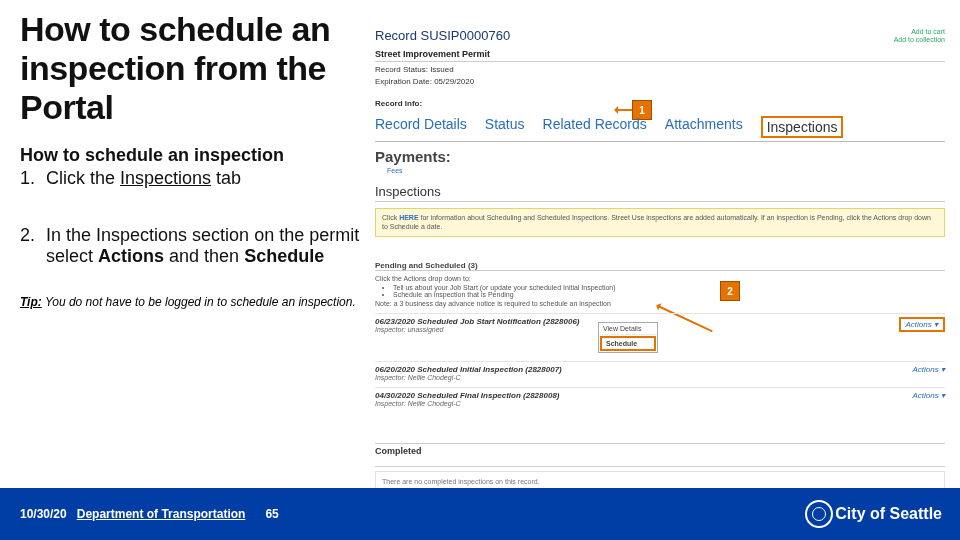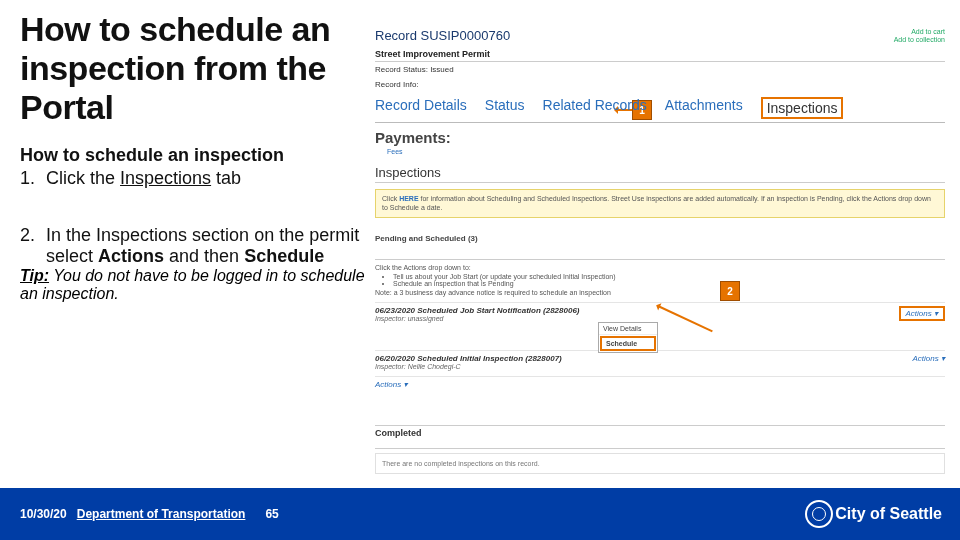--- a/index.html
+++ b/index.html
@@ -7,21 +7,21 @@
   .slide { position: relative; width: 960px; height: 540px; }
   .left-col { position: absolute; left: 20px; top: 10px; width: 350px; }
   .title { font-size: 34px; font-weight: 700; line-height: 1.15; color: #111; letter-spacing: -0.5px; }
   .subhead { margin-top: 18px; font-size: 18px; font-weight: 600; color: #111; }
   .step { margin-top: 2px; font-size: 18px; color: #111; display: flex; }
   .step .num { width: 26px; flex-shrink: 0; }
   .step .body { flex: 1; }
   .u { text-decoration: underline; }
   .b { font-weight: 700; }
   .gap { height: 34px; }
-  .tip { font-size: 16px; font-style: italic; }
+  .tip { margin-top: 28px; font-size: 12px; font-style: italic; }
   .tip .lead { font-weight: 700; text-decoration: underline; }
 
   .footer { position: absolute; left: 0; bottom: 0; width: 960px; height: 52px; background: #003da5; color: #fff; display: flex; align-items: center; }
   .footer .date { margin-left: 20px; font-size: 12px; font-weight: 600; }
   .footer .dept { margin-left: 10px; font-size: 12px; font-weight: 600; text-decoration: underline; }
   .footer .page { margin-left: 20px; font-size: 12px; font-weight: 600; }
   .footer .logo { margin-left: auto; margin-right: 18px; display: flex; align-items: center; gap: 2px; font-weight: 700; font-size: 16px; }
   .footer .seal { width: 28px; height: 28px; border: 2px solid #fff; border-radius: 50%; display:flex; align-items:center; justify-content:center; }
   .footer .seal-inner { width: 14px; height: 14px; border: 1.5px solid #fff; border-radius: 50%; }
 
@@ -39,21 +39,21 @@
   .callout.c1 { left: 632px; top: 100px; }
   .callout.c2 { left: 720px; top: 281px; }
   .arrow1 { position: absolute; left: 616px; top: 109px; width: 16px; height: 2px; background: #e67300; }
   .arrow1::before { content:""; position:absolute; left:-6px; top:-3px; border:4px solid transparent; border-right-color:#e67300; }
 
   .pay { font-size: 15px; margin-top: 6px; font-weight: 700; }
   .fees { font-size: 7px; color: #2a6ebb; margin: 2px 0 0 12px; }
   .insp-hdr { margin-top: 10px; font-size: 13px; color: #333; font-weight: 400; border-bottom: 1px solid #ccc; padding-bottom: 2px; }
   .yellow { margin-top: 6px; background: #fff8d6; border: 1px solid #e6d36b; padding: 4px 6px; font-size: 7px; color: #555; line-height: 1.3; }
   .here { color: #2a6ebb; font-weight: 700; }
-  .pend-hdr { margin-top: 16px; font-size: 8px; color: #444; font-weight: 700; border-bottom: 1px solid #ccc; padding-bottom: 16px; }
+  .pend-hdr { margin-top: 24px; font-size: 8px; color: #444; font-weight: 700; border-bottom: 1px solid #ccc; padding-bottom: 0; }
   .inst { margin-top: 4px; font-size: 7px; color: #555; }
   .inst ul { margin: 2px 0 2px 18px; }
   .insp-item { margin-top: 6px; border-top: 1px solid #e5e5e5; padding-top: 3px; display:flex;font-style:italic; }
   .insp-item .meta { flex: 1; }
   .insp-item .t { font-size: 8px; color: #333; font-weight: 700; }
   .insp-item .sub { font-size: 7px; color: #666; }
   .actions-link { color: #2a6ebb; font-size: 8px; align-self: flex-start; }
   .actions-box { border: 2px solid #e67300; padding: 1px 5px; }
   .dropdown { position: absolute; left: 598px; top: 322px; width: 60px; background: #fff; border: 1px solid #aaa; font-size: 7px; }
   .dropdown div { padding: 2px 4px; border-bottom: 1px solid #eee; color: #444; }
@@ -96,21 +96,22 @@
 <div class="shot">
   <div class="row">
     <span class="rec-title">Record SUSIP0000760</span>
     <span class="add-cart">
       <span>Add to cart</span><br>
       <span>Add to collection</span>
     </span>
   </div>
   <div class="section-hdr">Street Improvement Permit</div>
   <div class="kv">Record Status: Issued</div>
-  <div class="kv" style="font-weight:400; margin-top:6px;">Record Info:</div>
+  <div class="kv">Expiration Date: 05/29/2020</div>
+  <div class="kv" style="font-weight:700; margin-top:13px;">Record Info:</div>
   <div class="tabs">
     <span class="tab">Record Details</span>
     <span class="tab">Status</span>
     <span class="tab">Related Records</span>
     <span class="tab">Attachments</span>
     <span class="tab hl">Inspections</span>
   </div>
   <div class="pay">Payments:</div>
   <div class="fees">Fees</div>
   <div class="insp-hdr">Inspections</div>
@@ -135,20 +136,24 @@
     <span class="actions-link actions-box">Actions ▾</span>
   </div>
   <div class="insp-item" style="margin-top:28px;">
     <div class="meta">
       <div class="t">06/20/2020 Scheduled Initial Inspection (2828007)</div>
       <div class="sub">Inspector: Nelile Chodegi-C</div>
     </div>
     <span class="actions-link">Actions ▾</span>
   </div>
   <div class="insp-item">
+    <div class="meta">
+      <div class="t">04/30/2020 Scheduled Final Inspection (2828008)</div>
+      <div class="sub">Inspector: Nelile Chodegi-C</div>
+    </div>
     <span class="actions-link">Actions ▾</span>
   </div>
   <div class="completed">Completed</div>
   <div class="none">There are no completed inspections on this record.</div>
 </div>
 
 <div class="dropdown">
   <div>View Details</div>
   <div class="sched">Schedule</div>
 </div>

